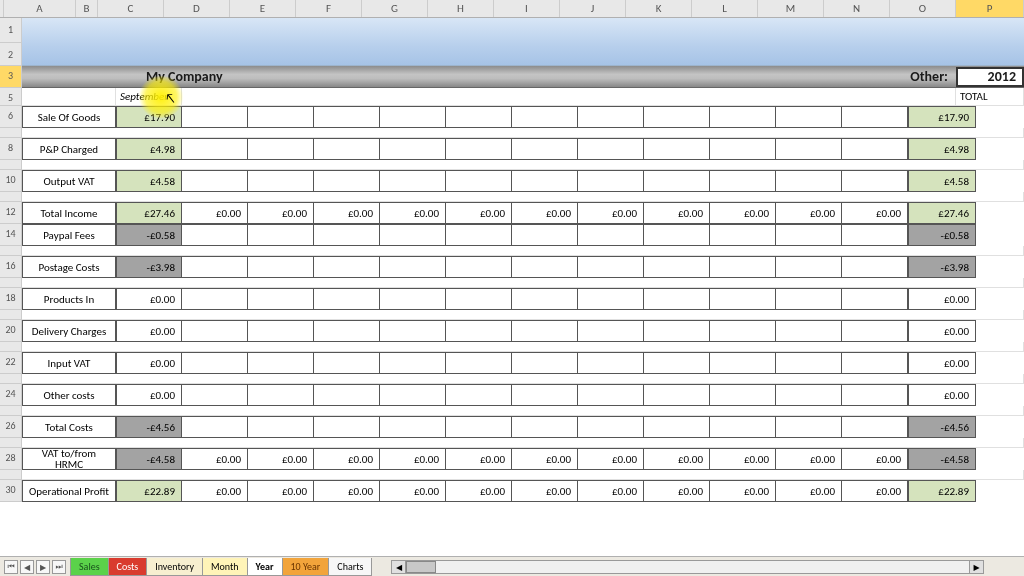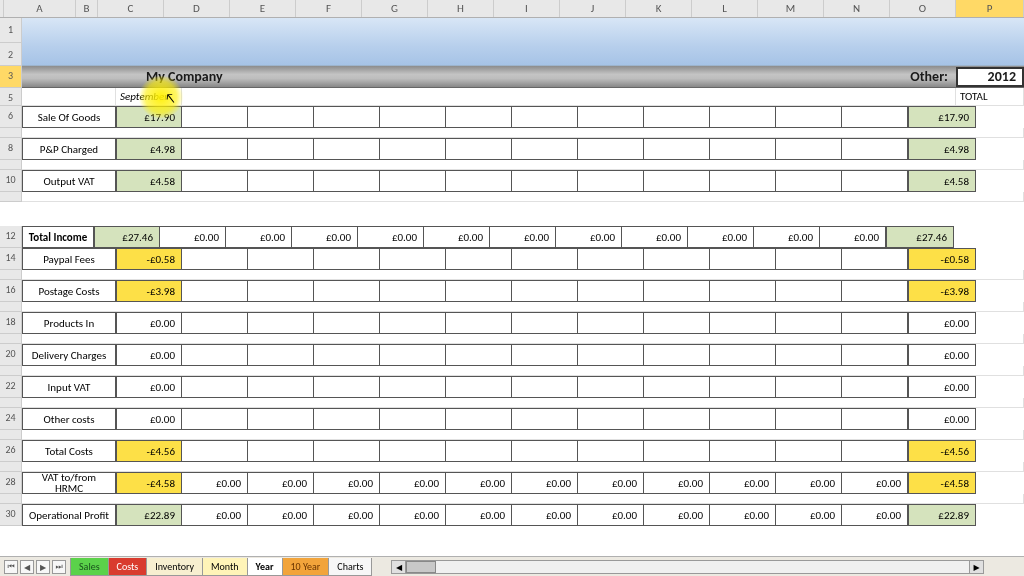--- a/index.html
+++ b/index.html
@@ -27,21 +27,21 @@
 .yearcell { width: 68px; background: #fff; border: 2px solid #333; height: 20px; text-align: right; padding-right: 6px; font-weight: bold; font-size: 14px; line-height: 16px;}
 
 .monthhdr { font-style: italic; font-size: 11px; text-align: center; position: relative;}
 .cursorhl { position: absolute; width: 46px; height: 42px; background: radial-gradient(circle, rgba(255,240,0,0.95) 0%, rgba(255,240,0,0.6) 50%, rgba(255,240,0,0) 72%); border-radius: 50%; pointer-events: none;}
 .cursor-arrow { position: absolute; width:0; height:0; font-size: 14px; color: #000; pointer-events: none; }
 
 .label-cell { border: 1px solid #555; background: #fff; font-size: 11px; justify-content: center; text-align:center; line-height: 1; }
 .data-cell { border: 1px solid #555; background: #fff; text-align: right; justify-content: flex-end; padding-right: 6px; }
 .blank-cell { border-right: 1px solid #555; border-top: 1px solid #555; border-bottom: 1px solid #555; background: #fff; text-align: right; justify-content: flex-end; padding-right: 6px;}
 .soft-green { background: #d5e3bd; }
-.soft-red { background: #fde047; text-align: right; }
+.soft-red { background: #a3a3a3; text-align: right; }
 .total-col { font-weight: normal; }
 .total-hdr { text-align:center; font-size: 11px; }
 
 .tabs { position: absolute; bottom: 0; left: 0; right: 0; height: 20px; background: #ece9e1; border-top: 1px solid #b0b0b0; display:flex; align-items:center; font-size: 10px; }
 .tabs .navbtns { display:flex; gap:2px; padding: 0 4px; }
 .tabs .navbtn { width:14px; height:14px; border:1px solid #999; background:#f7f7f7; display:flex; align-items:center; justify-content:center; font-size:8px; color:#555;}
 .tab { padding: 2px 8px; border: 1px solid #999; border-top: none; margin-right: -1px; background:#f7f7f7;}
 .tab.sales { background: #5bd24a; color:#18511c; }
 .tab.costs { background: #d93b2e; color:#fff; }
 .tab.active { background:#fff; font-weight: bold; }
@@ -172,23 +172,23 @@
         <div class="cell blank-cell" style="width: 66px;"></div>
         <div class="cell blank-cell" style="width: 66px;"></div>
         <div class="cell blank-cell" style="width: 66px;"></div>
         <div class="cell blank-cell" style="width: 66px;"></div>
         <div class="cell data-cell total-col soft-green" style="width: 68px;">£4.58</div>
       </div>
       <div class="row small">
         <div class="rownum"></div>
         <div class="cell" style="flex: 1 1 0%;"></div>
       </div>
-      <div class="row" style="height: 22px; margin-top: 24px;">
+      <div class="row" style="height: 22px;">
         <div class="rownum">12</div>
-        <div class="cell label-cell" style="width: 72px; font-weight: bold;">Total Income</div>
+        <div class="cell label-cell" style="width: 94px;">Total Income</div>
         <div class="cell data-cell soft-green" style="width: 66px;">£27.46</div>
         <div class="cell blank-cell" style="width: 66px;">£0.00</div>
         <div class="cell blank-cell" style="width: 66px;">£0.00</div>
         <div class="cell blank-cell" style="width: 66px;">£0.00</div>
         <div class="cell blank-cell" style="width: 66px;">£0.00</div>
         <div class="cell blank-cell" style="width: 66px;">£0.00</div>
         <div class="cell blank-cell" style="width: 66px;">£0.00</div>
         <div class="cell blank-cell" style="width: 66px;">£0.00</div>
         <div class="cell blank-cell" style="width: 66px;">£0.00</div>
         <div class="cell blank-cell" style="width: 66px;">£0.00</div>

